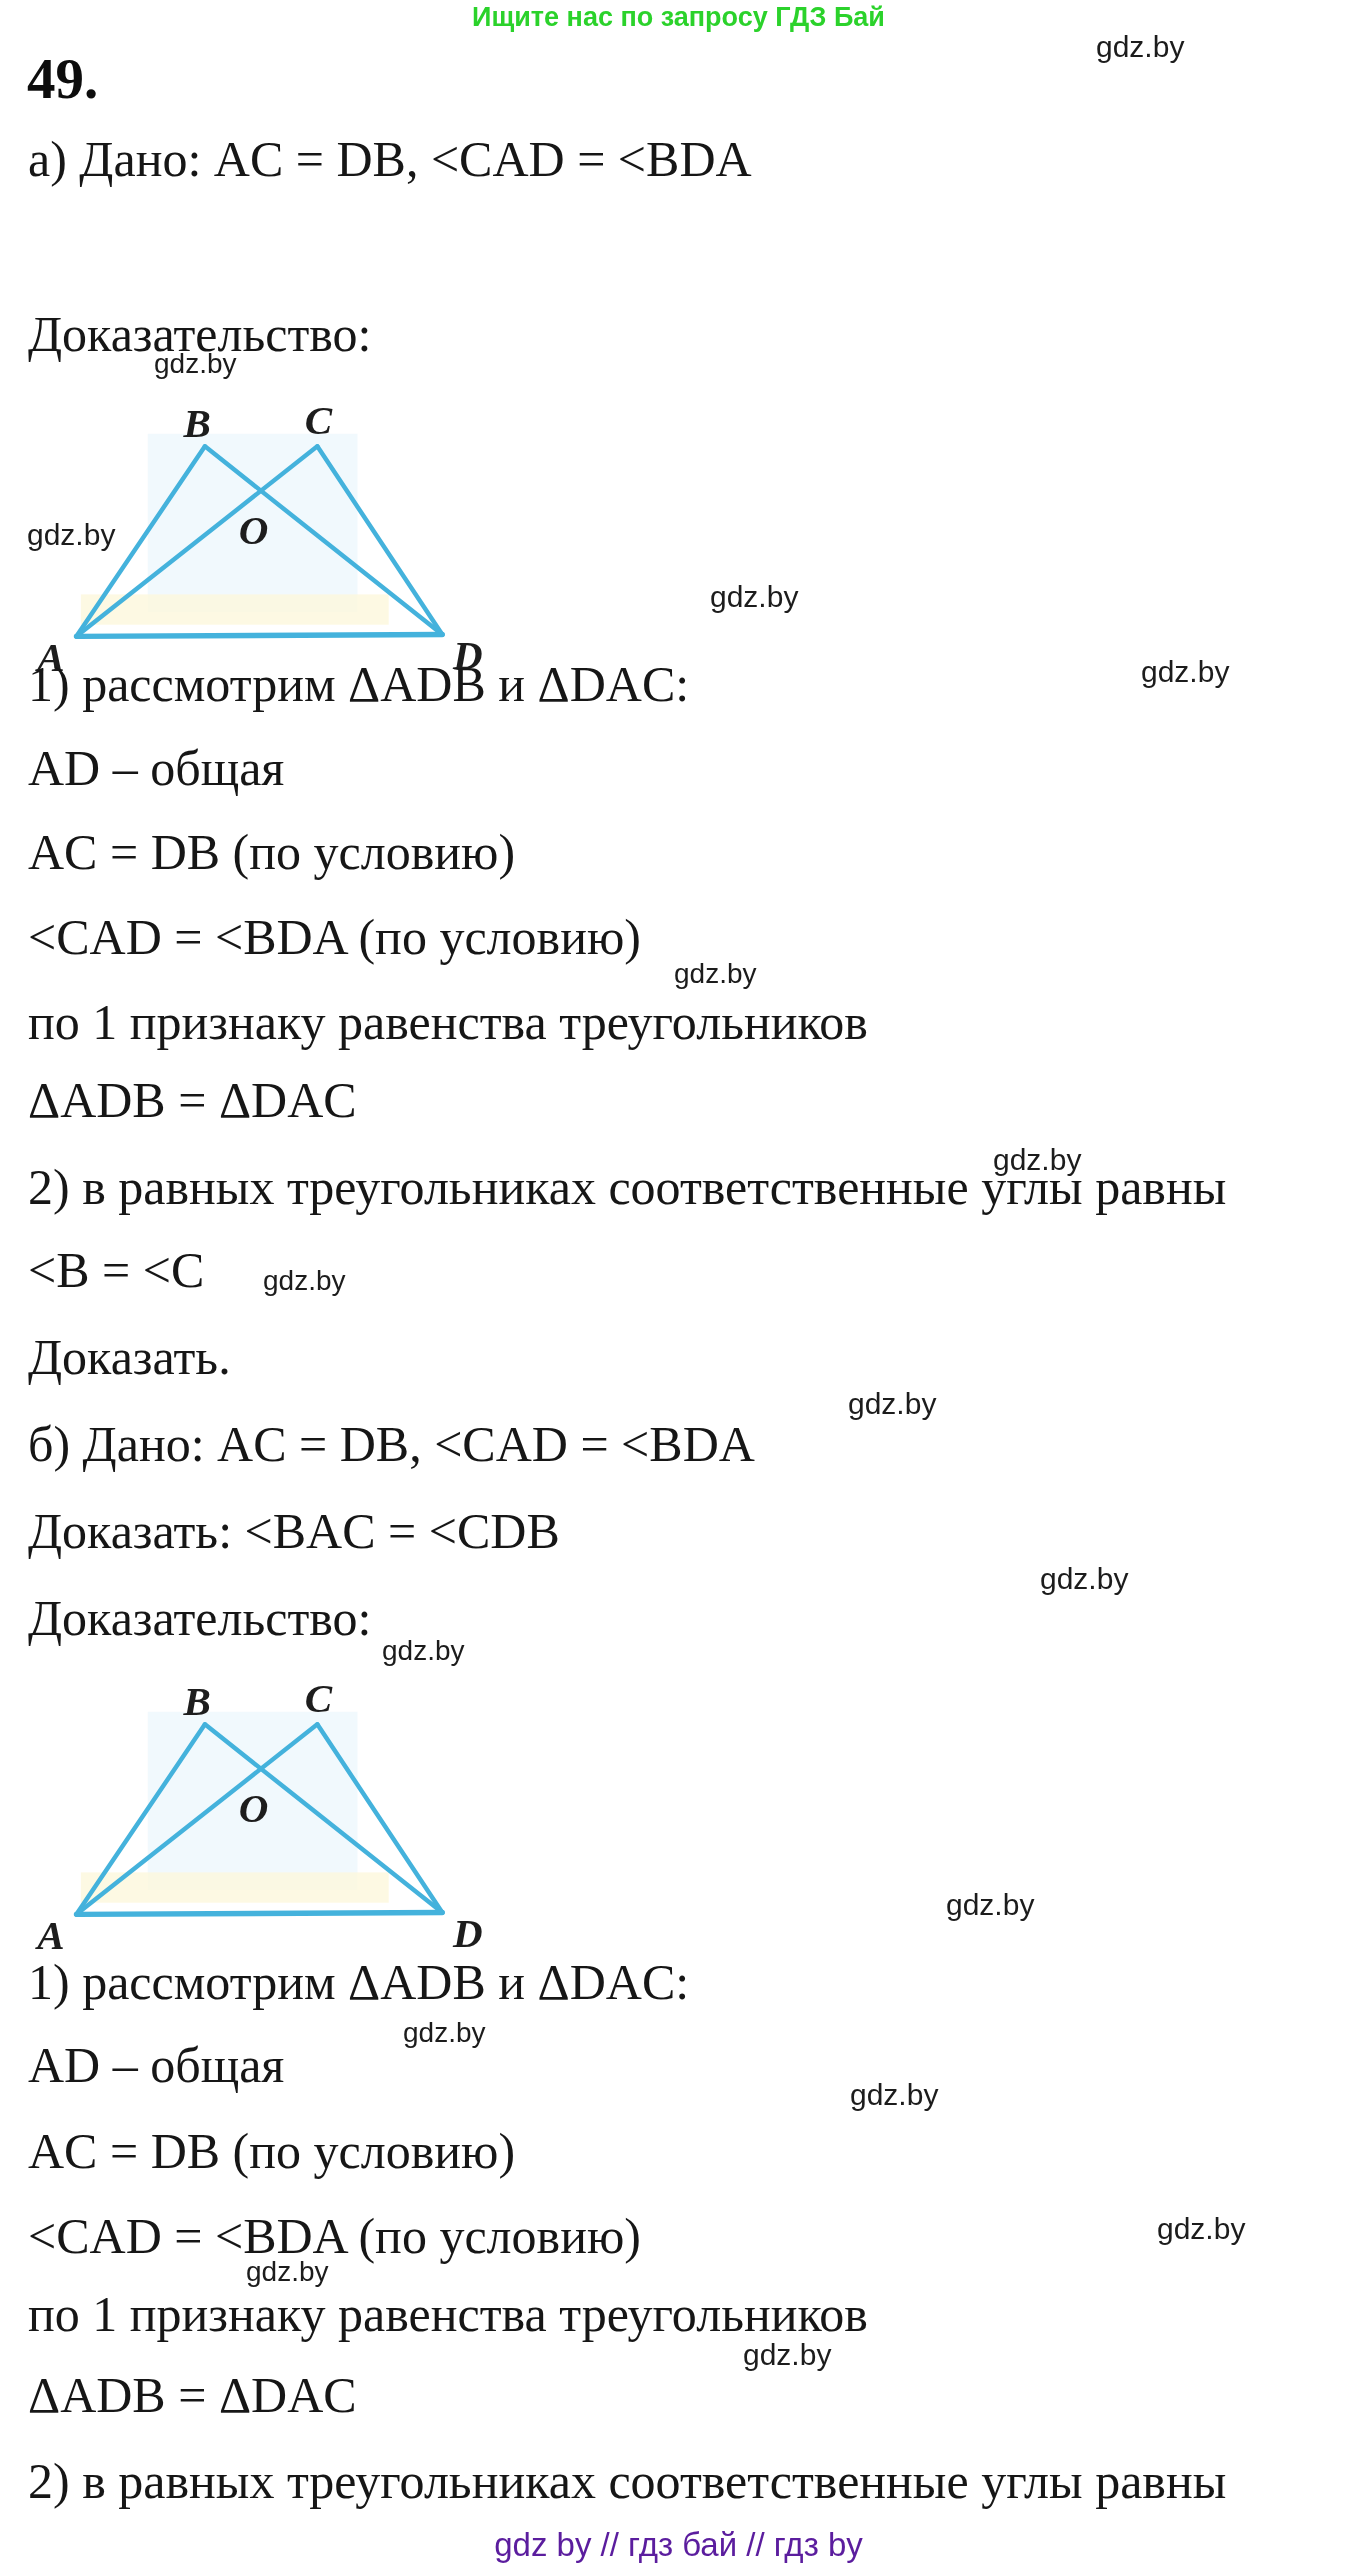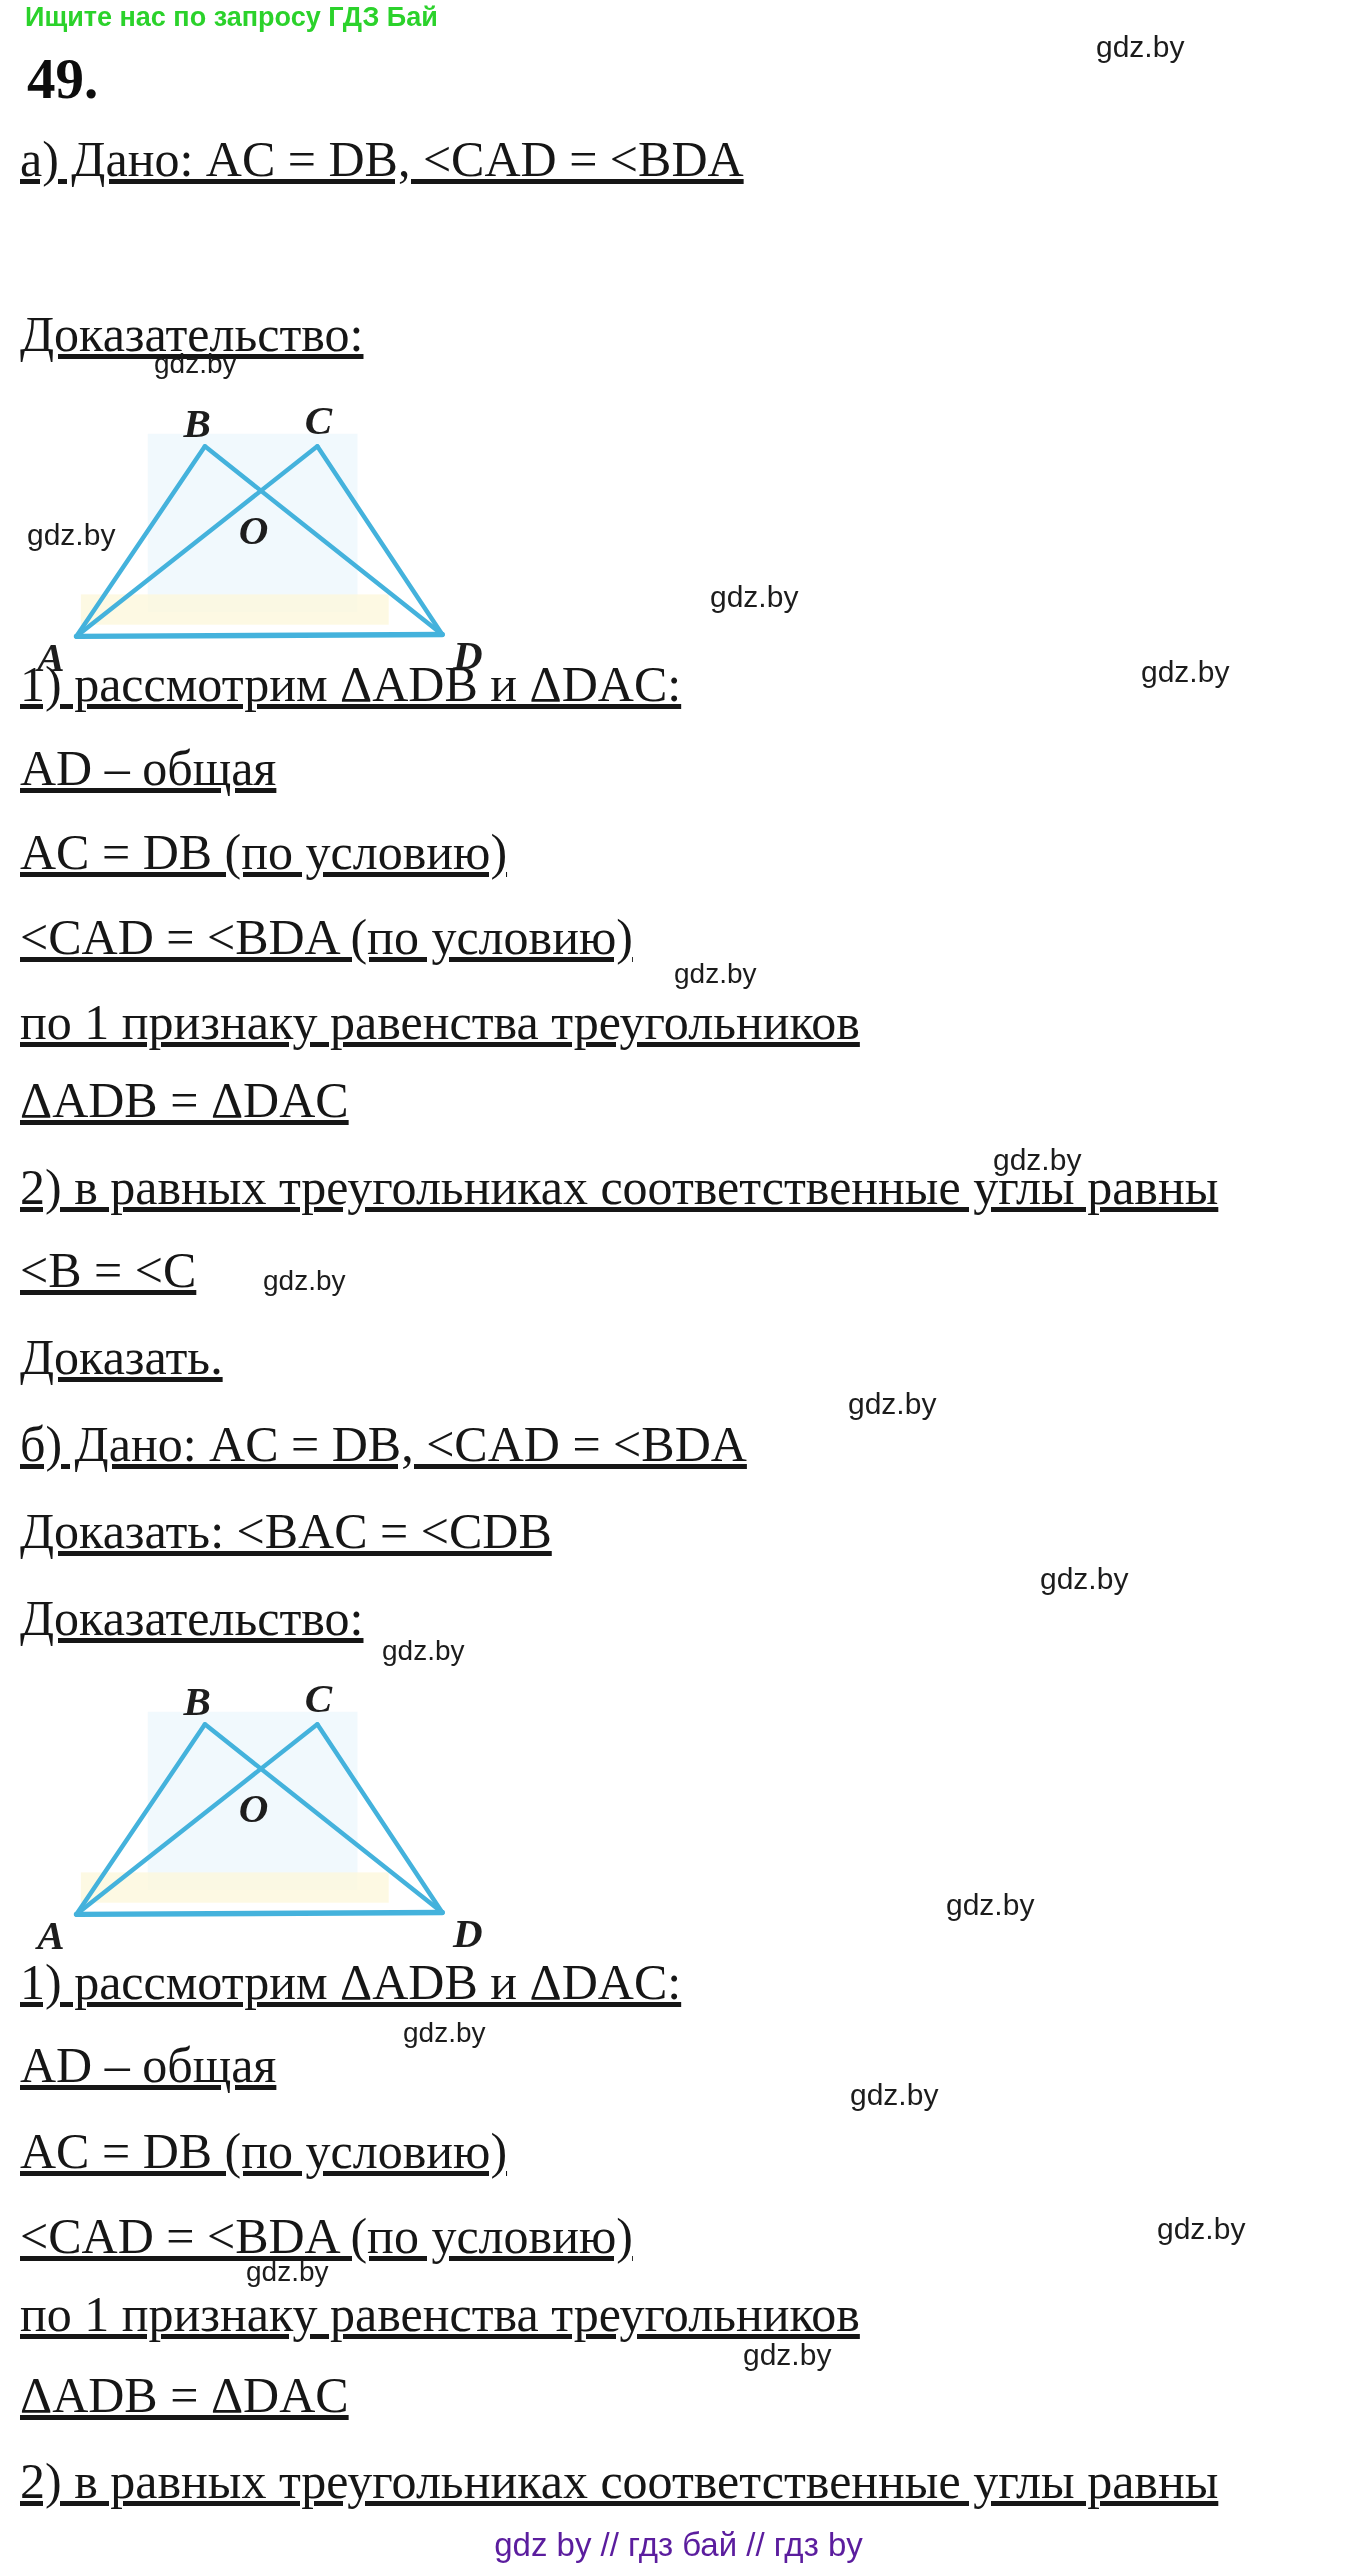--- a/index.html
+++ b/index.html
@@ -13,38 +13,36 @@
   #page{
     position:relative;
     width:1357px;height:2576px;
     background:#ffffff;
     overflow:hidden;
     font-family:"Liberation Serif",serif;
     color:var(--ink);
   }
   .banner{
     position:absolute;top:1.8px;left:0;right:0;
-    text-align:left;
+    text-align:center;
     font-family:"Liberation Sans",sans-serif;
     font-weight:bold;font-size:27px;
     color:var(--green);
     white-space:nowrap;
-    padding-left:25px;
   }
   .problem-number{
     position:absolute;left:27px;top:50px;
     font-weight:bold;font-size:57px;line-height:1;
     color:#0d0d0d;
   }
   .line{
-    position:absolute;left:20px;
+    position:absolute;left:28px;
     font-size:50px;line-height:1;
     white-space:nowrap;
     color:var(--ink);
-    text-decoration:underline;
   }
   .wm{
     position:absolute;
     font-family:"Liberation Sans",sans-serif;
     font-size:28px;line-height:1;
     color:var(--wm);
     white-space:nowrap;
   }
   .sup-wm{
     font-family:"Liberation Sans",sans-serif;

